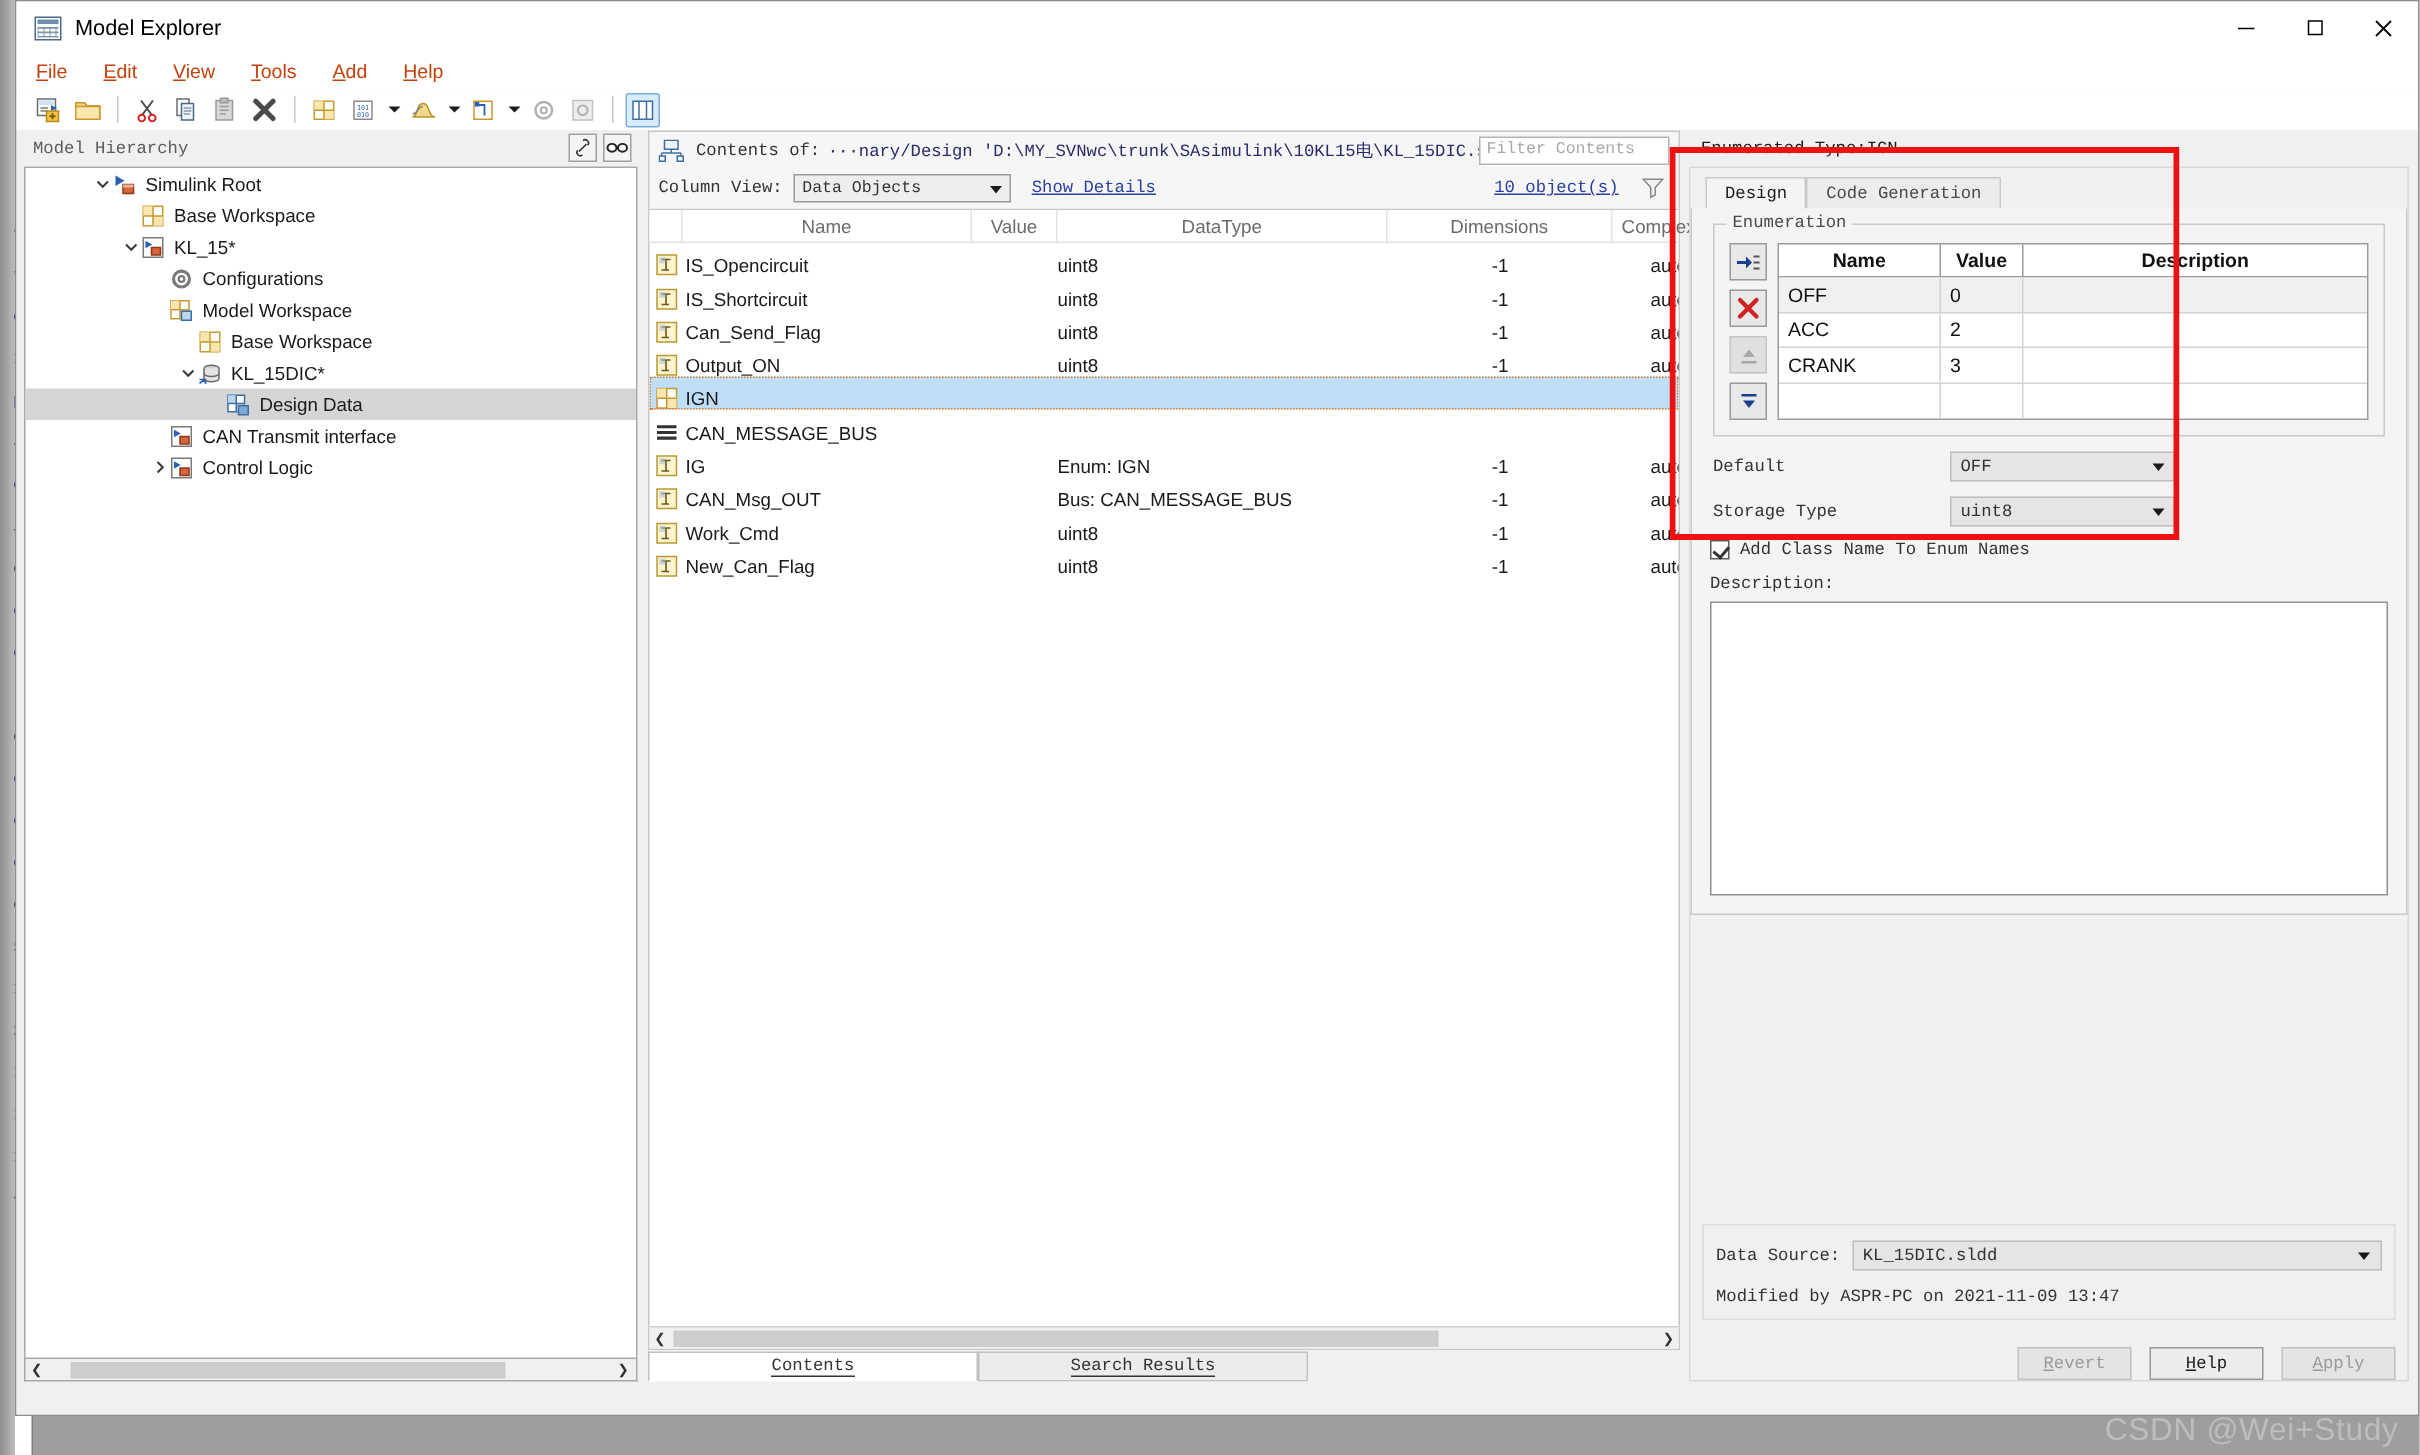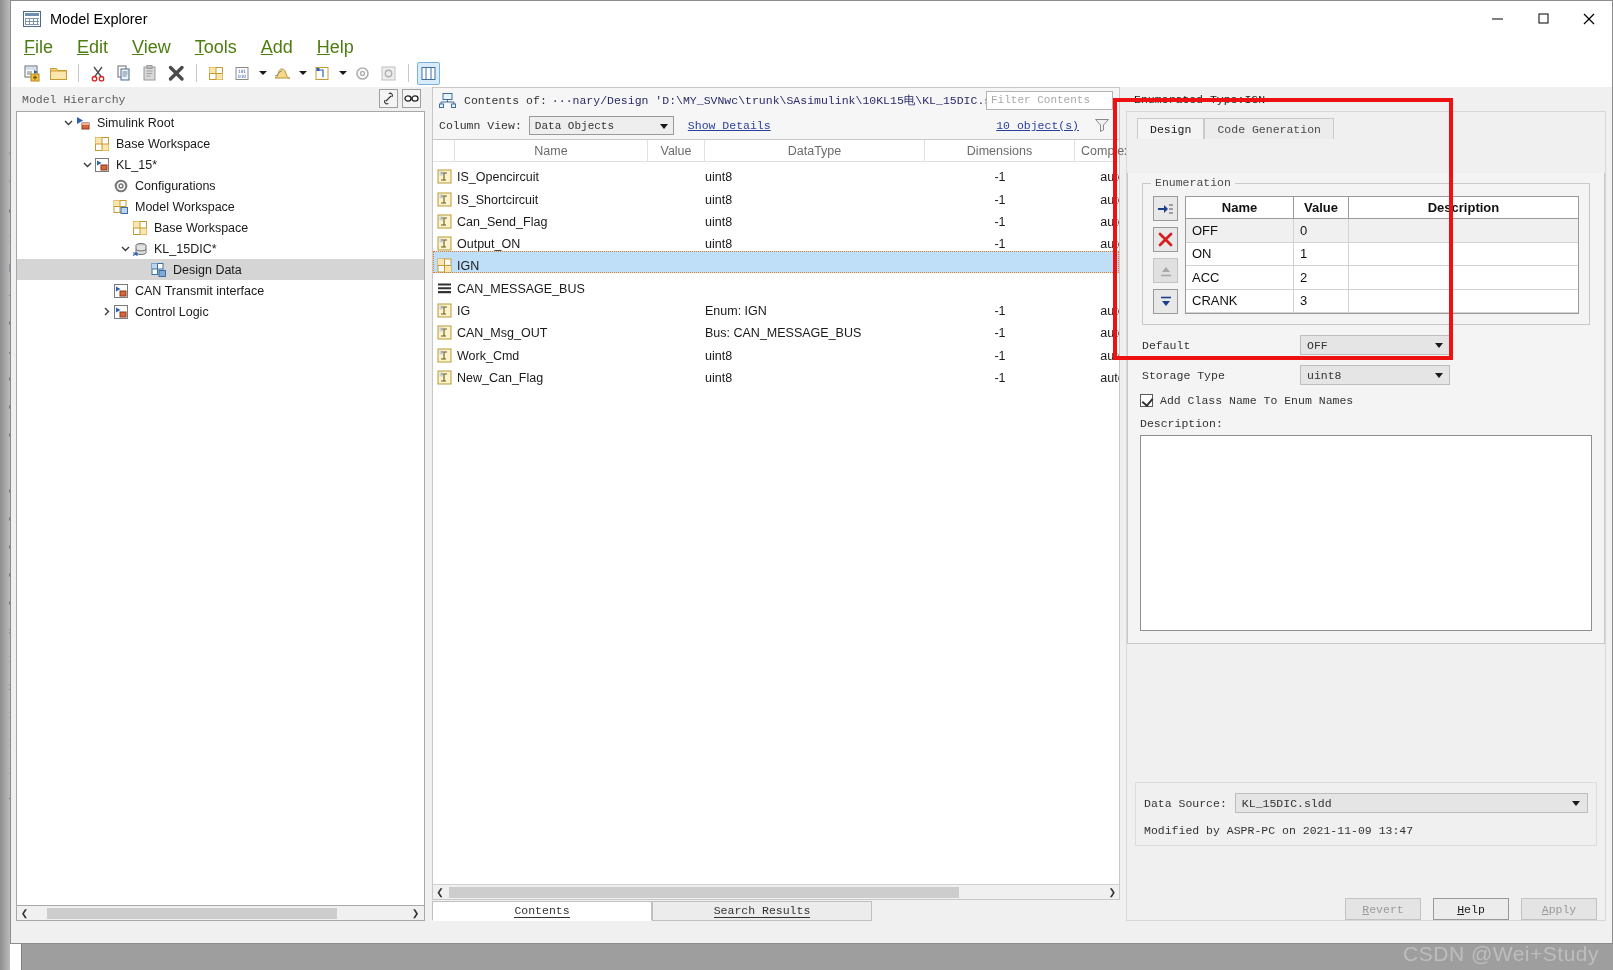--- a/index.html
+++ b/index.html
@@ -56,21 +56,21 @@
     opacity:.7;
   }
   #titlebar .title { font-size:14.5px; color:#000; }
   #win-buttons { position:absolute; right:0; top:0; height:35px; display:flex; }
   #win-buttons .wb {
     width:46px;height:35px;display:flex;align-items:center;justify-content:center;
     font-size:15px;color:#000;
   }
   
   #menubar { height:23px; flex:0 0 23px; background:#ffffff; display:flex; align-items:center; padding-left:13px; }
-  #menubar .mi { font-size:18px; color:#4d7c0f; margin-right:24px; }
+  #menubar .mi { font-size:13px; color:#c2410c; margin-right:24px; }
   #menubar .mi u { text-decoration:underline; }
   
   #toolbar { height:28px; flex:0 0 28px; background:#ffffff; display:flex; align-items:center; padding-left:10px; gap:3px;}
   .tbtn { width:23px;height:23px; display:flex;align-items:center;justify-content:center; position:relative;}
   .tbtn svg{display:block;}
   .tsep { width:1px;height:18px;background:#c8c8c8;margin:0 5px;}
   .tbtn.pressed{ border:1px solid #7ab0df; background:#d8ecfb; border-radius:2px;}
   .caret { width:11px;height:23px;display:flex;align-items:center;justify-content:center; }
   .caret:after{content:"";border-left:4px solid transparent;border-right:4px solid transparent;border-top:4px solid #1a1a1a;}
   
@@ -138,21 +138,21 @@
   #grid-hscroll { height:15px; background:#f0f0f0; border-top:1px solid #d0d0d0; position:relative; display:flex; align-items:center;}
   #mid-tabs { height:20px; display:flex; margin-top:1px; }
   .mtab { flex:0 0 auto; height:20px; display:flex;align-items:center;justify-content:center;
     font-family:"Liberation Mono", monospace; font-size:11.5px; color:#333;
     border:1px solid #c0c0c0; background:#ececec;}
   .mtab.active { background:#ffffff; border-bottom-color:#ffffff;}
 
   
   #right-panel { width:480px; flex:0 0 480px; display:flex; flex-direction:column; margin-left:6px; margin-right:6px;}
   #rp-title { font-family:"Liberation Mono", monospace; font-size:11.5px; color:#1a1a1a; height:24px; display:flex; align-items:center; padding-left:8px;}
-  #rp-body { flex:1 1 auto; background:#f0f0f0; border:1px solid #d8d8d8; position:relative; min-height:0; display:flex; flex-direction:column;gap:34px;}
+  #rp-body { flex:1 1 auto; background:#f0f0f0; border:1px solid #d8d8d8; position:relative; min-height:0; display:flex; flex-direction:column;}
   #rp-tabs { height:21px; display:flex; padding-left:10px; margin-top:6px;}
   .rtab { height:21px; padding:0 12px; display:flex;align-items:center;
     font-family:"Liberation Mono", monospace;font-size:11.5px;color:#4a4a4a;
     border:1px solid #c9c9c9;border-bottom:none;background:#ececec;}
   .rtab.active{background:#f4f4f4;color:#1a1a1a;}
   #enum-group {
     margin:0 14px 0 14px; border:1px solid #c9c9c9; padding:12px 10px 10px 10px; position:relative;
   }
   #enum-group .legend {
     position:absolute; top:-8px; left:8px; background:#f4f4f4; padding:0 4px;
@@ -759,25 +759,20 @@
                   <div style="flex:0 0 55px">Value</div>
                   <div style="flex:1 1 auto">Description</div>
                 </div>
                 <div id="enum-rows">
                     <div class="etrow alt">
                       <div style="flex: 0 0 108px;">OFF</div>
                       <div style="flex: 0 0 55px;">0</div>
                       <div style="flex: 1 1 auto;"></div>
                     </div>
                     <div class="etrow">
-                      <div style="flex: 0 0 108px;">ON</div>
-                      <div style="flex: 0 0 55px;">1</div>
-                      <div style="flex: 1 1 auto;"></div>
-                    </div>
-                    <div class="etrow">
                       <div style="flex: 0 0 108px;">ACC</div>
                       <div style="flex: 0 0 55px;">2</div>
                       <div style="flex: 1 1 auto;"></div>
                     </div>
                     <div class="etrow">
                       <div style="flex: 0 0 108px;">CRANK</div>
                       <div style="flex: 0 0 55px;">3</div>
                       <div style="flex: 1 1 auto;"></div>
                     </div>
                   </div>

